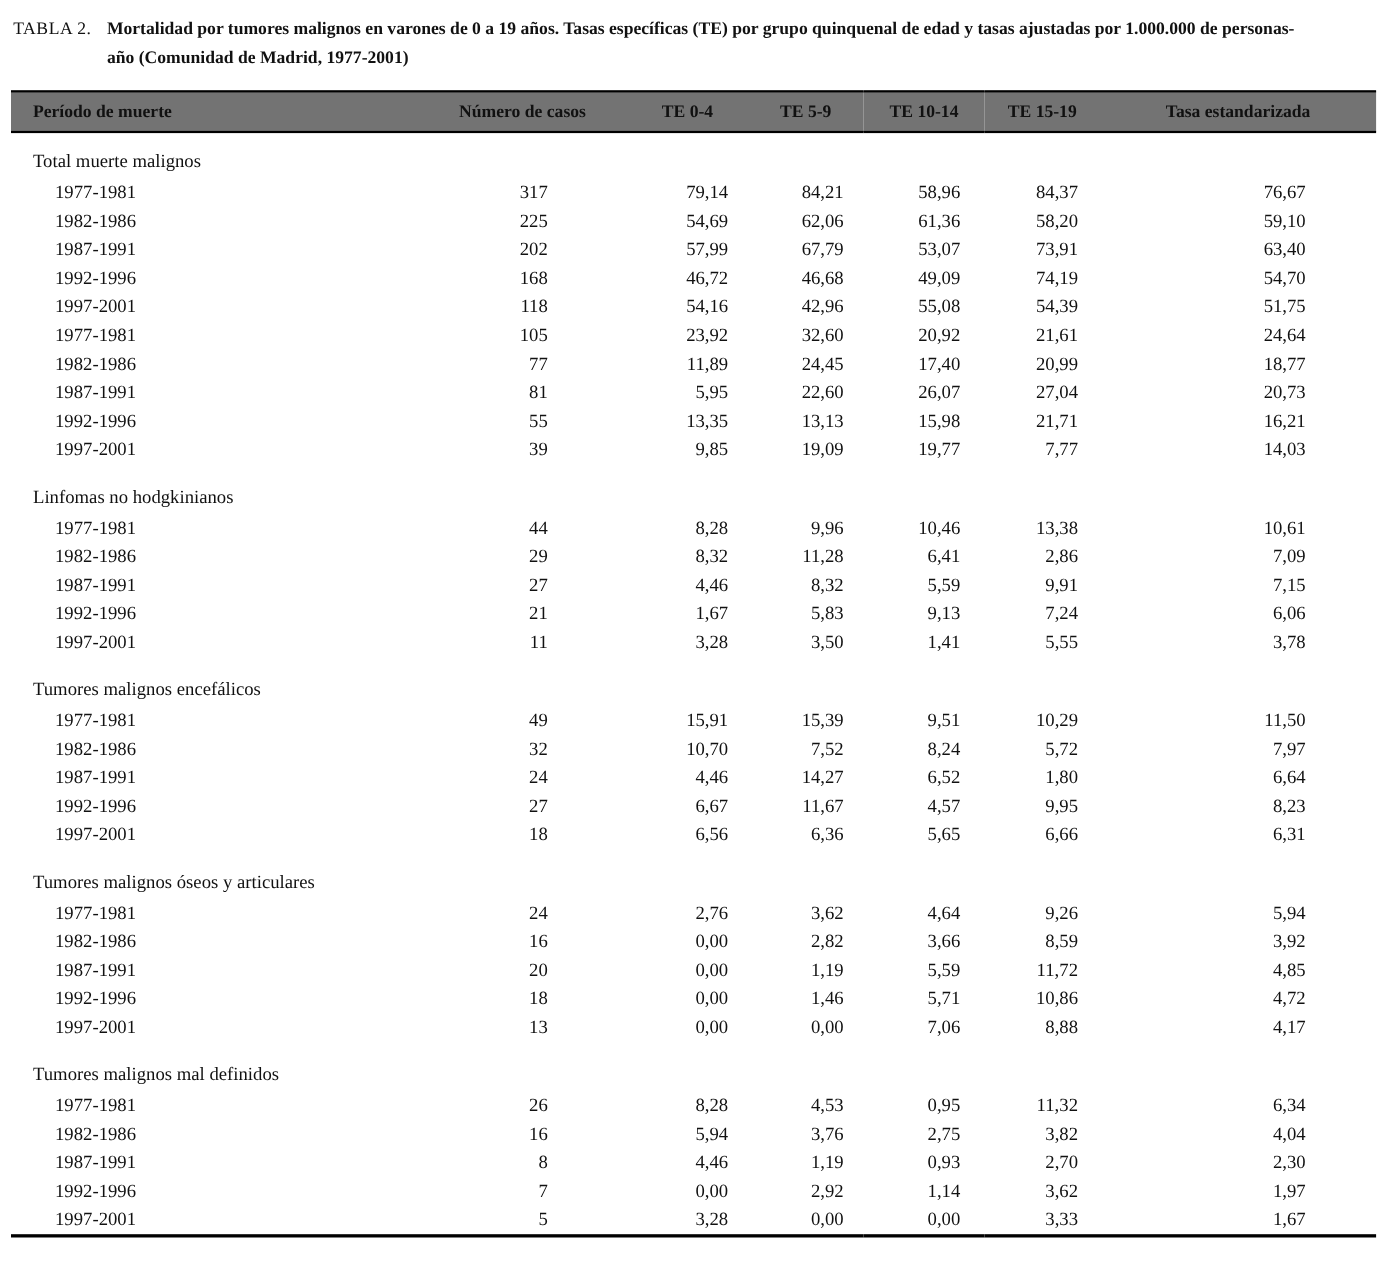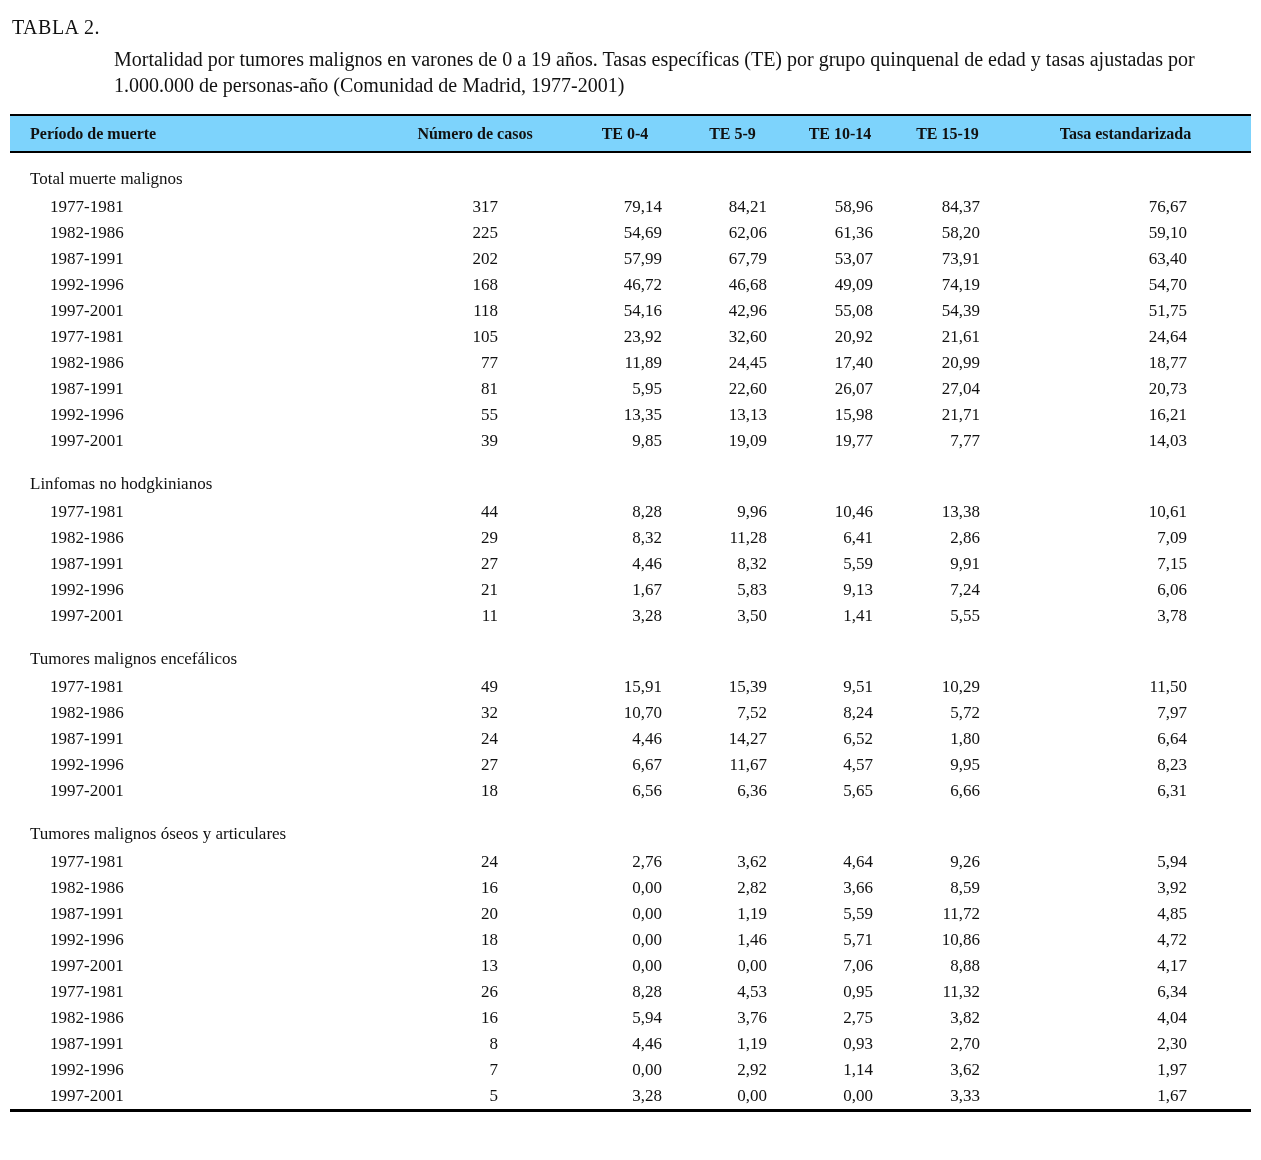--- a/index.html
+++ b/index.html
@@ -16,43 +16,42 @@
     box-sizing: border-box;
     width: 1261px;
     padding: 12px 10px 0 10px;
   }
   
   .caption {
     display: flex;
     align-items: flex-start;
     gap: 14px;
     margin: 2px 0 16px 2px;
-    font-size: 20px;
+    font-size: 16px;
     line-height: 26px;
   }
   .caption-label {
     white-space: nowrap;
     font-weight: normal;
     letter-spacing: 0.5px;
   }
   .caption-text {
-    font-weight: normal;
+    font-weight: bold;
     max-width: 1085px;
-    margin-top: 32px;
   }
   
   table.datatable {
     border-collapse: collapse;
     table-layout: fixed;
     width: 1241px;
     border-top: 2px solid #000;
     border-bottom: 3px solid #000;
   }
   thead th {
-    background: #7dd3fc;
+    background: #737373;
     border-top: 1px solid #000;
     border-bottom: 2px solid #000;
     font-size: 16px;
     font-weight: bold;
     padding: 9px 0 8px 0;
     text-align: center;
     white-space: nowrap;
   }
   thead th.c0 {
     text-align: left;
@@ -344,20 +343,23 @@
         <tr>
           <td class="period">1997-2001</td>
           <td class="num n0">13</td>
           <td class="num n1">0,00</td>
           <td class="num n2">0,00</td>
           <td class="num n3">7,06</td>
           <td class="num n4">8,88</td>
           <td class="num n5">4,17</td>
         </tr>
         <tr>
+          <td class="section-title" colspan="7">Tumores malignos mal definidos</td>
+        </tr>
+        <tr>
           <td class="period">1977-1981</td>
           <td class="num n0">26</td>
           <td class="num n1">8,28</td>
           <td class="num n2">4,53</td>
           <td class="num n3">0,95</td>
           <td class="num n4">11,32</td>
           <td class="num n5">6,34</td>
         </tr>
         <tr>
           <td class="period">1982-1986</td>

